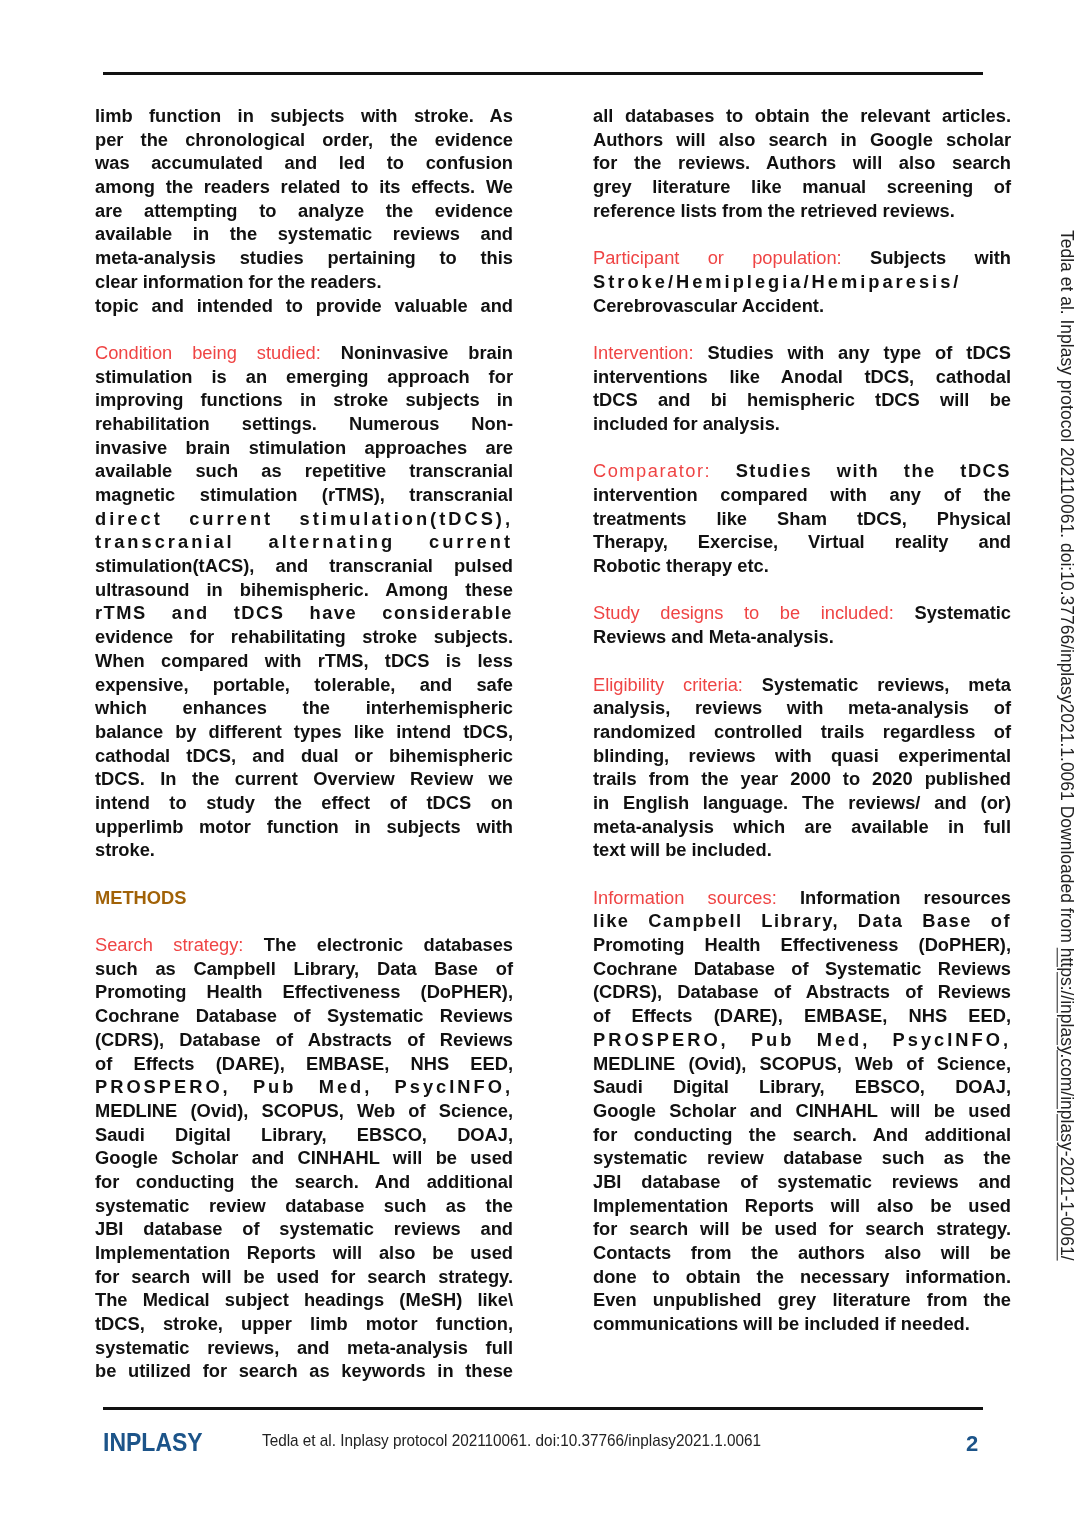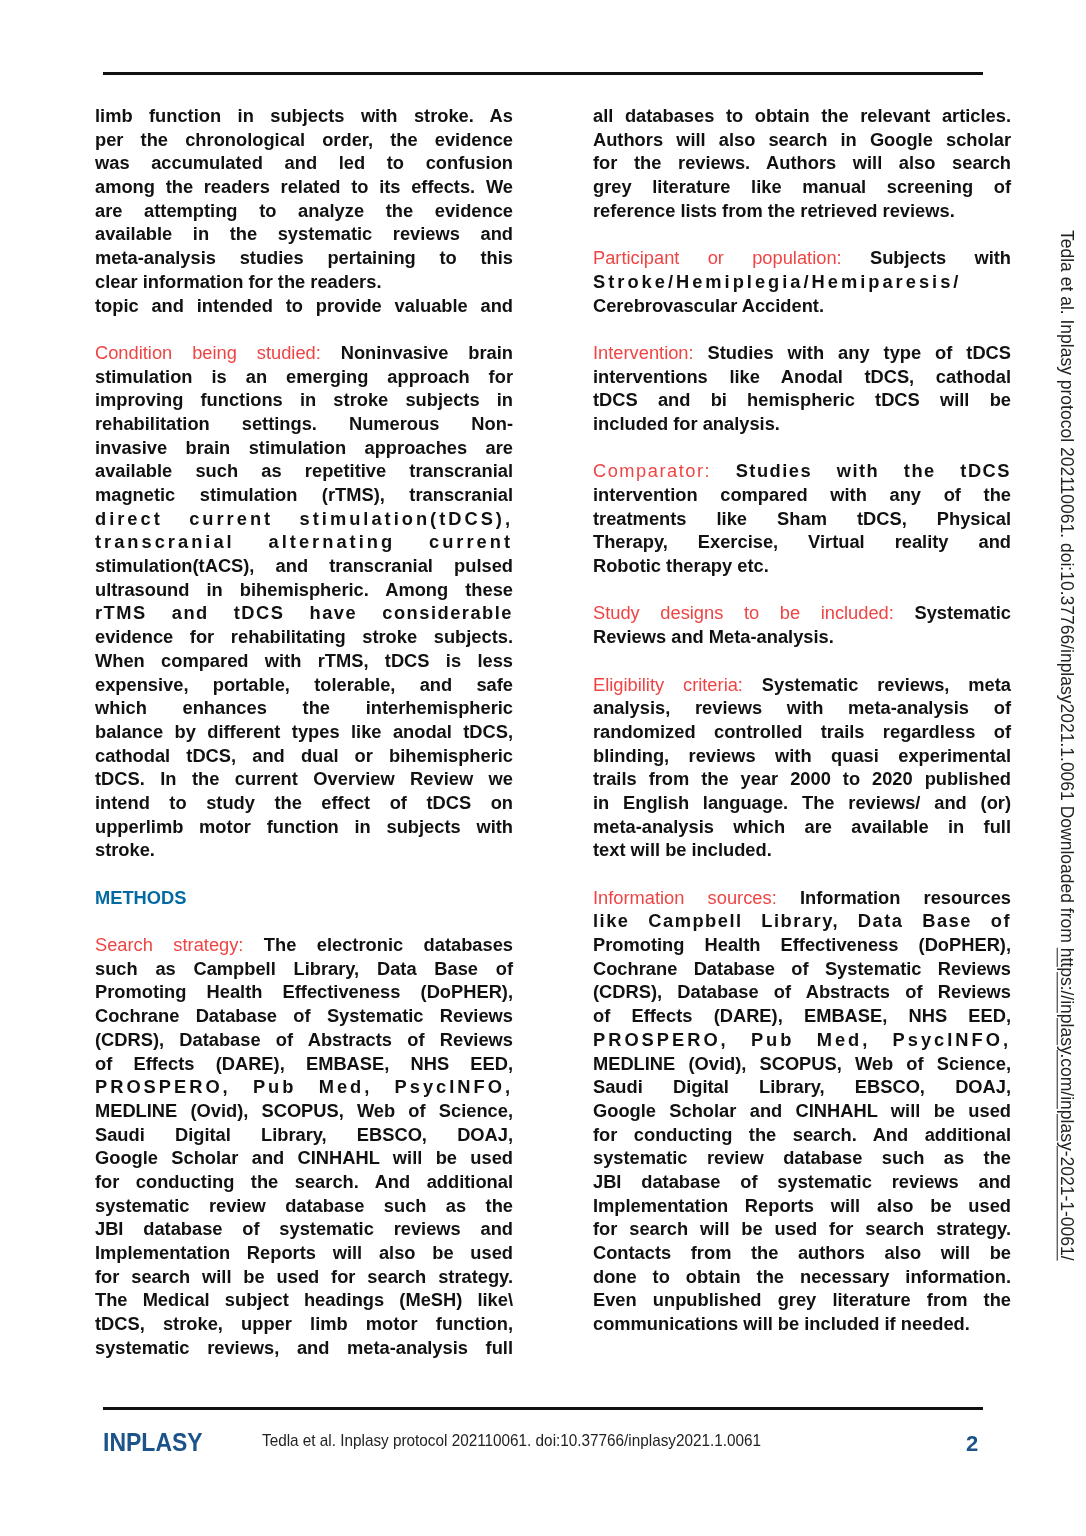--- a/index.html
+++ b/index.html
@@ -14,21 +14,21 @@
   .col.right { left: 593px; top: 104px; }
 
   .para { margin: 0 0 23.7px 0; }
   .line { display: block; height: 23.7px; line-height: 23.7px; font-size: 18.3px; font-weight: bold;
           white-space: nowrap; text-align: justify; text-align-last: justify; }
   .line.last { text-align-last: left; }
   .line.spaced { letter-spacing: 3px; }
   .line.spaced-s { letter-spacing: 1.5px; }
   .head { color: #ef4444; font-weight: normal; }
   .section-heading { display: block; height: 23.7px; line-height: 23.7px; font-size: 18.3px;
-                     font-weight: bold; color: #0369a1; margin-bottom: 23.7px; }
+                     font-weight: bold; color: #a16207; margin-bottom: 23.7px; }
 
   .footer-logo { position: absolute; left: 103px; top: 1428px; font-size: 25px; font-weight: bold;
                  color: #1c5489; letter-spacing: 0px; transform: scaleX(0.92); transform-origin: left; }
   .footer-cite { position: absolute; left: 262px; top: 1431px; font-size: 17px; color: #222222;
                  transform: scaleX(0.9); transform-origin: left; white-space: nowrap; }
   .footer-page { position: absolute; left: 966px; top: 1431px; font-size: 22px; font-weight: bold; color: #1c5489; }
 
   .side { position: absolute; left: 1056px; top: 230px; writing-mode: vertical-rl;
           font-size: 17.5px; color: #222222; white-space: nowrap; }
   .side a { color: #222222; text-decoration: underline; }
@@ -61,21 +61,21 @@
     <span class="line">magnetic stimulation (rTMS), transcranial</span>
     <span class="line spaced">direct current stimulation(tDCS),</span>
     <span class="line spaced">transcranial alternating current</span>
     <span class="line">stimulation(tACS), and transcranial pulsed</span>
     <span class="line">ultrasound in bihemispheric. Among these</span>
     <span class="line spaced-s">rTMS and tDCS have considerable</span>
     <span class="line">evidence for rehabilitating stroke subjects.</span>
     <span class="line">When compared with rTMS, tDCS is less</span>
     <span class="line">expensive, portable, tolerable, and safe</span>
     <span class="line">which enhances the interhemispheric</span>
-    <span class="line">balance by different types like anodal tDCS,</span>
+    <span class="line">balance by different types like intend tDCS,</span>
     <span class="line">cathodal tDCS, and dual or bihemispheric</span>
     <span class="line">tDCS. In the current Overview Review we</span>
     <span class="line">intend to study the effect of tDCS on</span>
     <span class="line">upperlimb motor function in subjects with</span>
     <span class="line last">stroke.</span>
   </div>
 
   <span class="section-heading">METHODS</span>
 
   <div class="para">
@@ -90,20 +90,21 @@
     <span class="line">Saudi Digital Library, EBSCO, DOAJ,</span>
     <span class="line">Google Scholar and CINHAHL will be used</span>
     <span class="line">for conducting the search. And additional</span>
     <span class="line">systematic review database such as the</span>
     <span class="line">JBI database of systematic reviews and</span>
     <span class="line">Implementation Reports will also be used</span>
     <span class="line">for search will be used for search strategy.</span>
     <span class="line">The Medical subject headings (MeSH) like\</span>
     <span class="line">tDCS, stroke, upper limb motor function,</span>
     <span class="line">systematic reviews, and meta-analysis full</span>
+    <span class="line">be utilized for search as keywords in these</span>
   </div>
 </div>
 
 <div class="col right">
   <div class="para">
     <span class="line">all databases to obtain the relevant articles.</span>
     <span class="line">Authors will also search in Google scholar</span>
     <span class="line">for the reviews. Authors will also search</span>
     <span class="line">grey literature like manual screening of</span>
     <span class="line last">reference lists from the retrieved reviews.</span>

